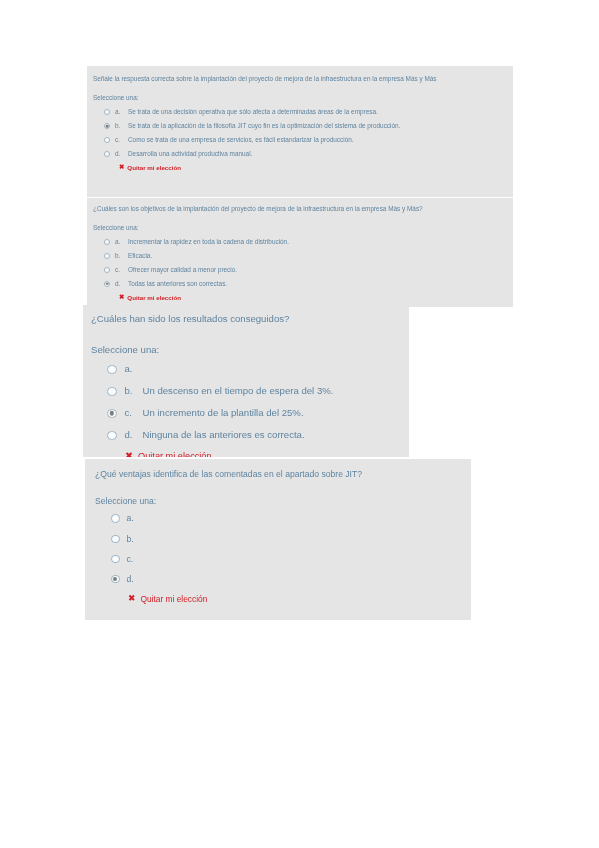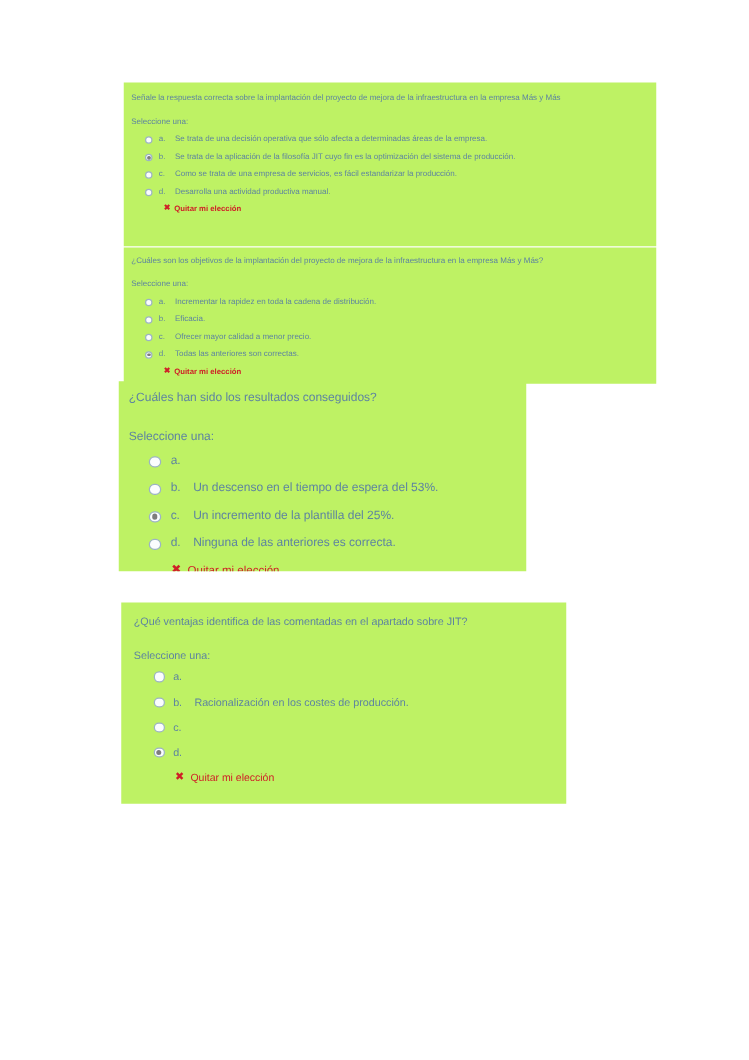--- a/index.html
+++ b/index.html
@@ -10,35 +10,34 @@
   body {
     width: 599px;
     height: 848px;
     position: relative;
     font-family: "Liberation Sans", sans-serif;
     overflow: hidden;
   }
 
   .qblock {
     position: absolute;
-    background: #bef264;
+    background: #e5e5e5;
     box-sizing: border-box;
     overflow: hidden;
     color: #5e84a0;
-    margin-left: 12px;
   }
 
   
   #block1 { left: 87px; top: 66px;  width: 426px; height: 131px; font-size: 6.4px; padding: 8px 6px 0 6px; }
   
   #block2 { left: 87px; top: 198px; width: 426px; height: 109px; font-size: 6.4px; padding: 6px 6px 0 6px; }
   
   #block3 { left: 83px; top: 305px; width: 326px; height: 152px; font-size: 9.6px; padding: 7px 8px 0 8px; }
   
-  #block4 { left: 85px; top: 482px; width: 356px; height: 161px; font-size: 8.6px; padding: 9px 10px 0 10px; }
+  #block4 { left: 85px; top: 459px; width: 386px; height: 161px; font-size: 8.6px; padding: 9px 10px 0 10px; }
 
   .qtext {
     line-height: 1.45;
     margin: 0;
   }
 
   .select-label {
     margin: 0;
     line-height: 1.4;
   }
@@ -194,21 +193,21 @@
   <p class="qtext">¿Cuáles han sido los resultados conseguidos?</p>
   <p class="select-label">Seleccione una:</p>
   <ul class="options">
     <li class="option">
       <span class="radio"></span>
       <span class="opt-letter">a.</span>
     </li>
     <li class="option">
       <span class="radio"></span>
       <span class="opt-letter">b.</span>
-      <span class="opt-text">Un descenso en el tiempo de espera del 53%.</span>
+      <span class="opt-text">Un descenso en el tiempo de espera del 3%.</span>
     </li>
     <li class="option">
       <span class="radio">
           <span class="dot"></span>
         </span>
       <span class="opt-letter">c.</span>
       <span class="opt-text">Un incremento de la plantilla del 25%.</span>
     </li>
     <li class="option">
       <span class="radio"></span>
@@ -226,21 +225,20 @@
   <p class="qtext">¿Qué ventajas identifica de las comentadas en el apartado sobre JIT?</p>
   <p class="select-label">Seleccione una:</p>
   <ul class="options">
     <li class="option">
       <span class="radio"></span>
       <span class="opt-letter">a.</span>
     </li>
     <li class="option">
       <span class="radio"></span>
       <span class="opt-letter">b.</span>
-      <span class="opt-text">Racionalización en los costes de producción.</span>
     </li>
     <li class="option">
       <span class="radio"></span>
       <span class="opt-letter">c.</span>
     </li>
     <li class="option">
       <span class="radio">
           <span class="dot"></span>
         </span>
       <span class="opt-letter">d.</span>

